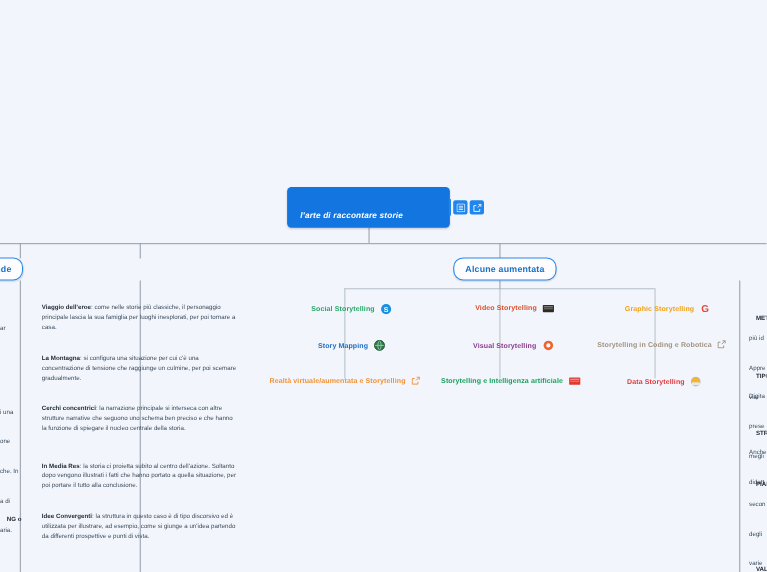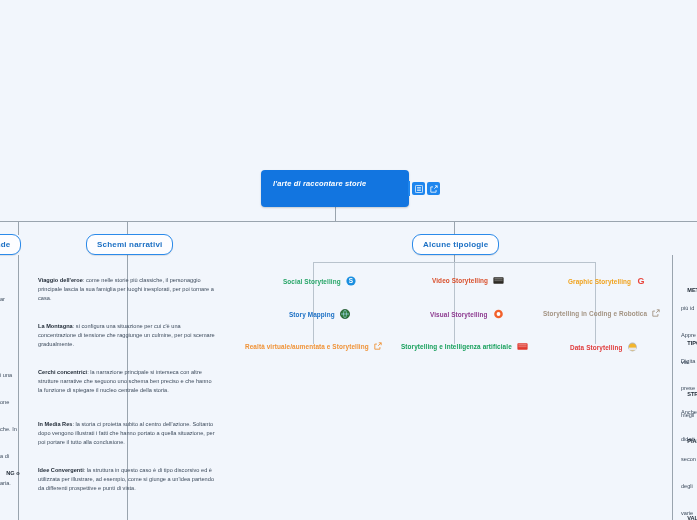--- a/index.html
+++ b/index.html
@@ -24,21 +24,21 @@
     border-radius: 4px;
     padding: 6px 0 0 12px;
     box-shadow: 0 1px 2px rgba(0,0,0,.18);
   }
   #root-title {
     color: #fff; font-size: 9.5px; font-weight: bold;
     letter-spacing: .45px;
   }
   #root-sub {
     color: #ffffff; font-size: 7.5px; font-style: italic;
-    font-weight: bold; margin-top: 3px; letter-spacing: .15px;
+    font-weight: bold; margin-top: 15px; letter-spacing: .15px;
   }
   #root-tools {
     position: absolute; left: 412px; top: 182px;
     display: flex; gap: 2px;
   }
   .tool-btn {
     width: 13px; height: 13px; background: #1e86ee;
     border-radius: 2px; display: flex;
     align-items: center; justify-content: center;
   }
@@ -140,25 +140,22 @@
           <path d="M6.2 1H9v2.8" fill="none" stroke="#fff" stroke-width="1"></path>
           <path d="M9 1L5.4 4.6" fill="none" stroke="#fff" stroke-width="1"></path>
           <path d="M7.6 6.2V9H1V2.4h2.8" fill="none" stroke="#fff" stroke-width="1"></path>
         </svg>
     </div>
   </div>
 
   <div class="pill" id="pill-aziende">
     <span>ende</span>
   </div>
-  <div class="pill" id="pill-schemi">
-    <span>Schemi narrativi</span>
-  </div>
   <div class="pill" id="pill-tipologie">
-    <span>Alcune tipologie</span>
+    <span>Alcune aumentata</span>
   </div>
 
   <div class="para" style="left:38px; top:276px;">
     <b>Viaggio dell'eroe</b><span>: come nelle storie più classiche, il personaggio principale lascia la sua famiglia per luoghi inesplorati, per poi tornare a casa.</span>
   </div>
   <div class="para" style="left:38px; top:322px;">
     <b>La Montagna</b><span>: si configura una situazione per cui c'è una concentrazione di tensione che raggiunge un culmine, per poi scemare gradualmente.</span>
   </div>
   <div class="para" style="left:38px; top:368px;">
     <b>Cerchi concentrici</b><span>: la narrazione principale si interseca con altre strutture narrative che seguono uno schema ben preciso e che hanno la funzione di spiegare il nucleo centrale della storia.</span>

